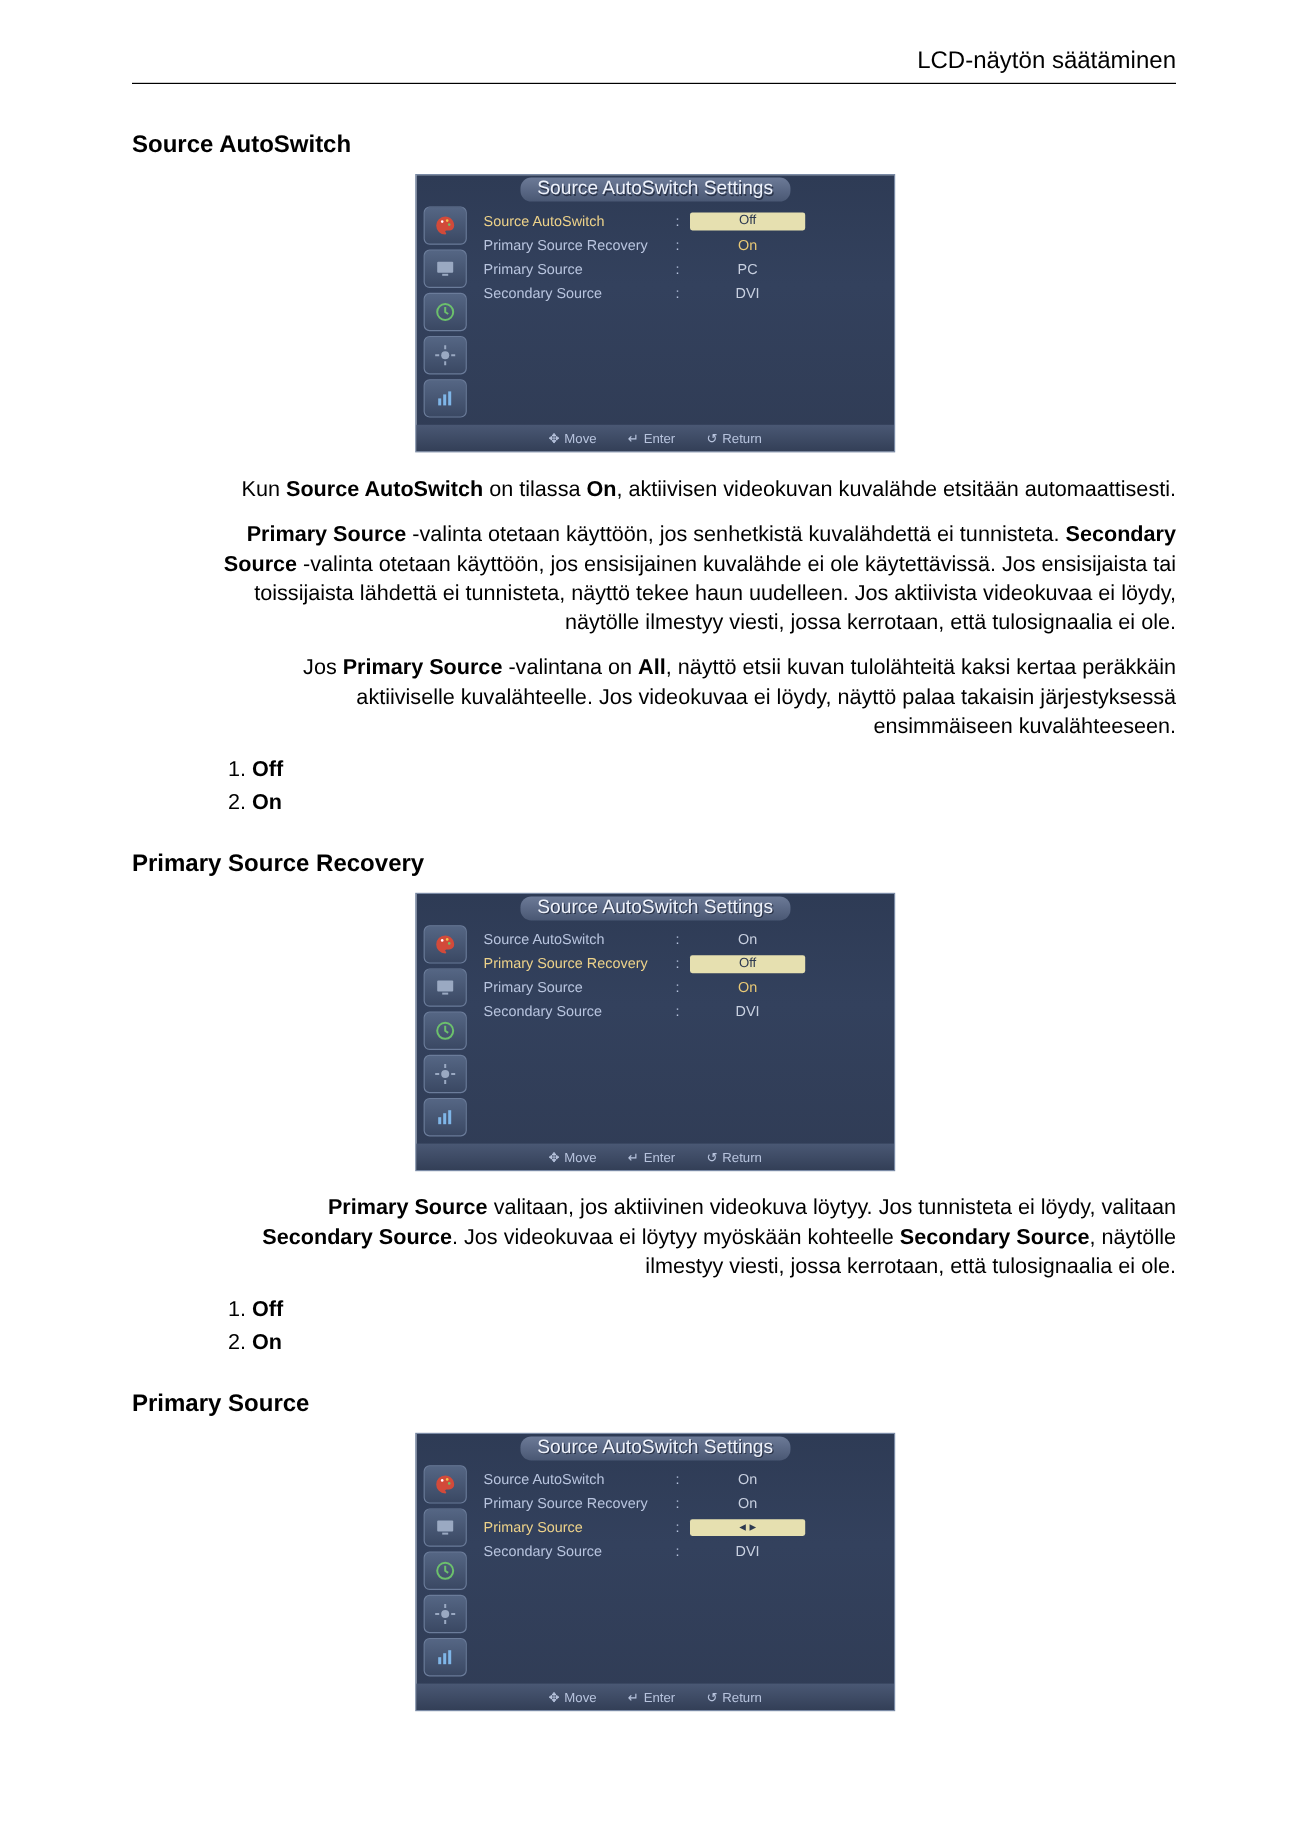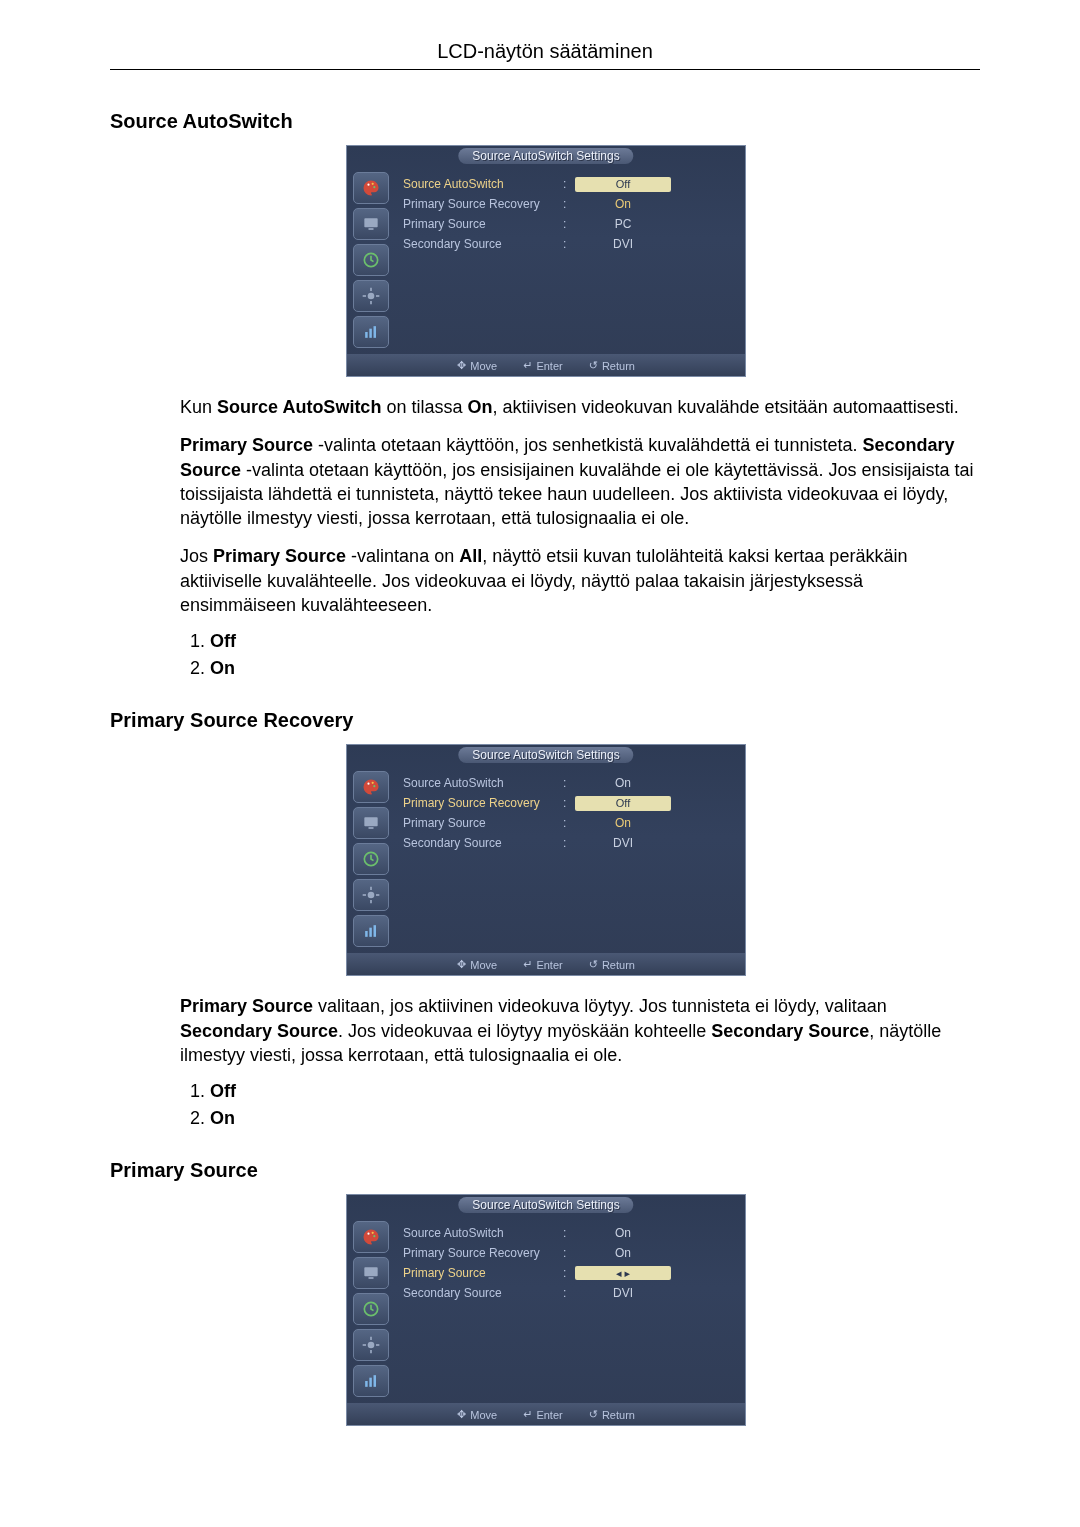--- a/index.html
+++ b/index.html
@@ -11,38 +11,38 @@
   }
   .page {
     width: 1080px;
     min-height: 1527px;
     margin: 0 auto;
     padding: 40px 100px 60px 110px;
     box-sizing: border-box;
     position: relative;
   }
   .top-title {
-    text-align: center;
+    text-align: right;
     font-size: 20px;
     padding-bottom: 6px;
     border-bottom: 1px solid #000;
     margin-bottom: 40px;
   }
   .section-heading {
     font-size: 20px;
     font-weight: bold;
     margin-top: 30px;
     margin-bottom: 12px;
   }
   .body-text {
     margin-left: 70px;
     font-size: 18px;
     line-height: 1.35;
   }
-  .body-text p { margin: 14px 0; }
+  .body-text p { margin: 14px 0; text-align: right; }
   .body-text b { font-weight: bold; }
   ol.optlist {
     margin: 8px 0 20px 70px;
     padding-left: 30px;
     font-size: 18px;
   }
   ol.optlist li { margin: 6px 0; font-weight: normal; }
   ol.optlist li .bold { font-weight: bold; }
 
   
@@ -62,21 +62,21 @@
     position: relative;
   }
   .osd-title-pill {
     position: absolute;
     left: 50%;
     transform: translateX(-50%);
     top: 2px;
     background: linear-gradient(#6c7a97, #4a5874);
     border-radius: 9px;
     padding: 1px 14px;
-    font-size: 12px;
+    font-size: 16px;
     color: #eef2fb;
     text-shadow: 1px 1px 0 #2a3348;
     white-space: nowrap;
   }
   .osd-body {
     display: flex;
   }
   .osd-sidebar {
     width: 46px;
     display: flex;

